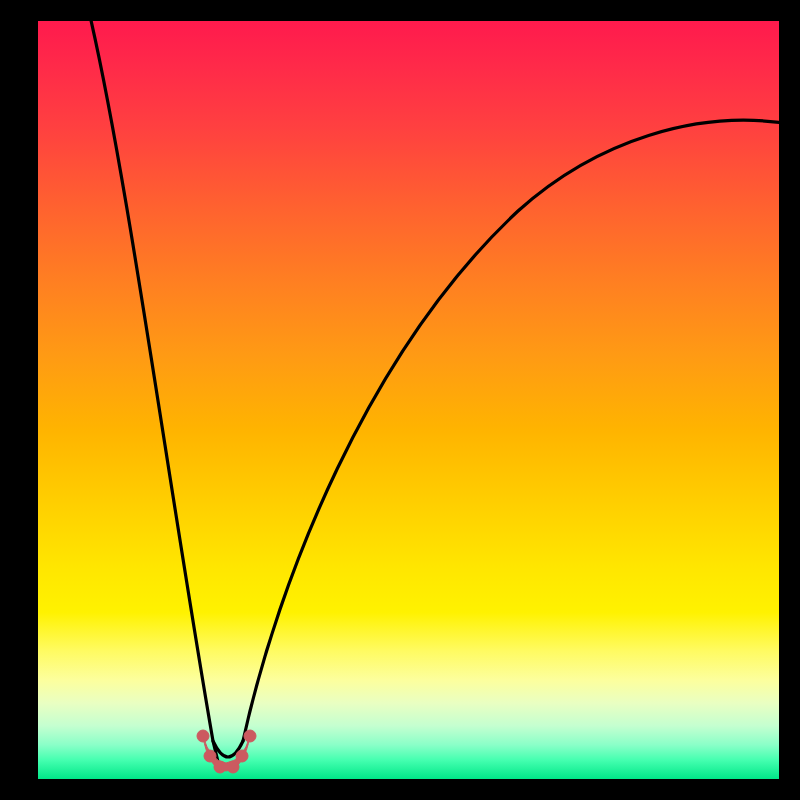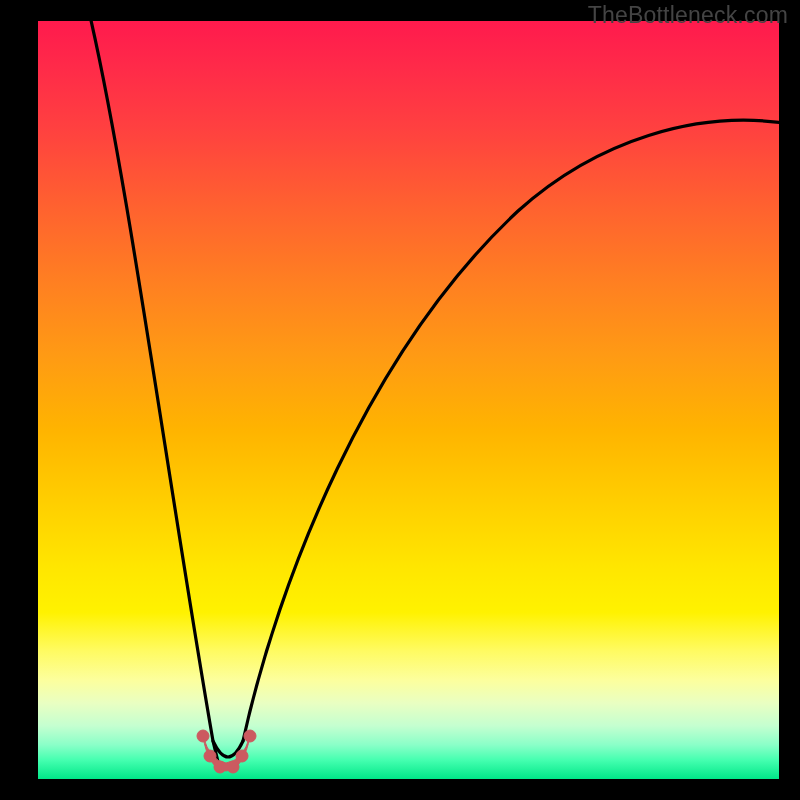--- a/index.html
+++ b/index.html
@@ -90,14 +90,13 @@
 
         <path d="M165 715
                  Q 170 748, 188 750
                  Q 206 748, 212 715
                  Q 205 740, 188 742
                  Q 172 740, 165 715 Z"></path>
       </g>
     </svg>
   </div>
 
-  <div class="watermark">TheBottleneck.com</div>
 </div>
 
 </body></html>

